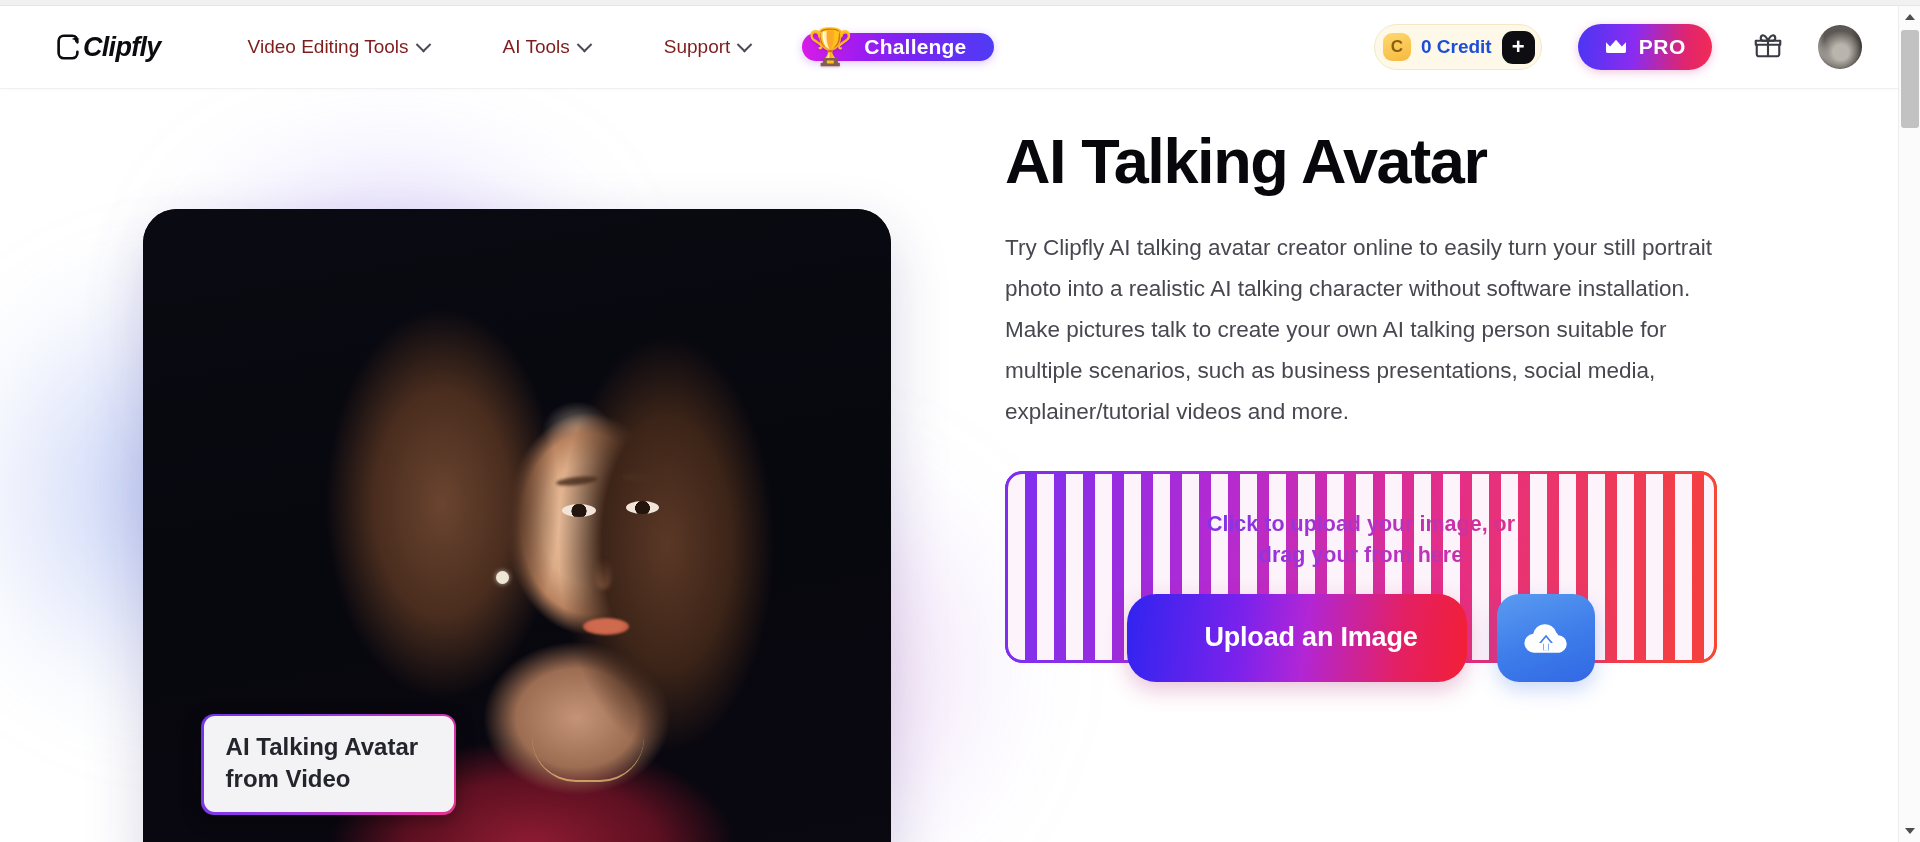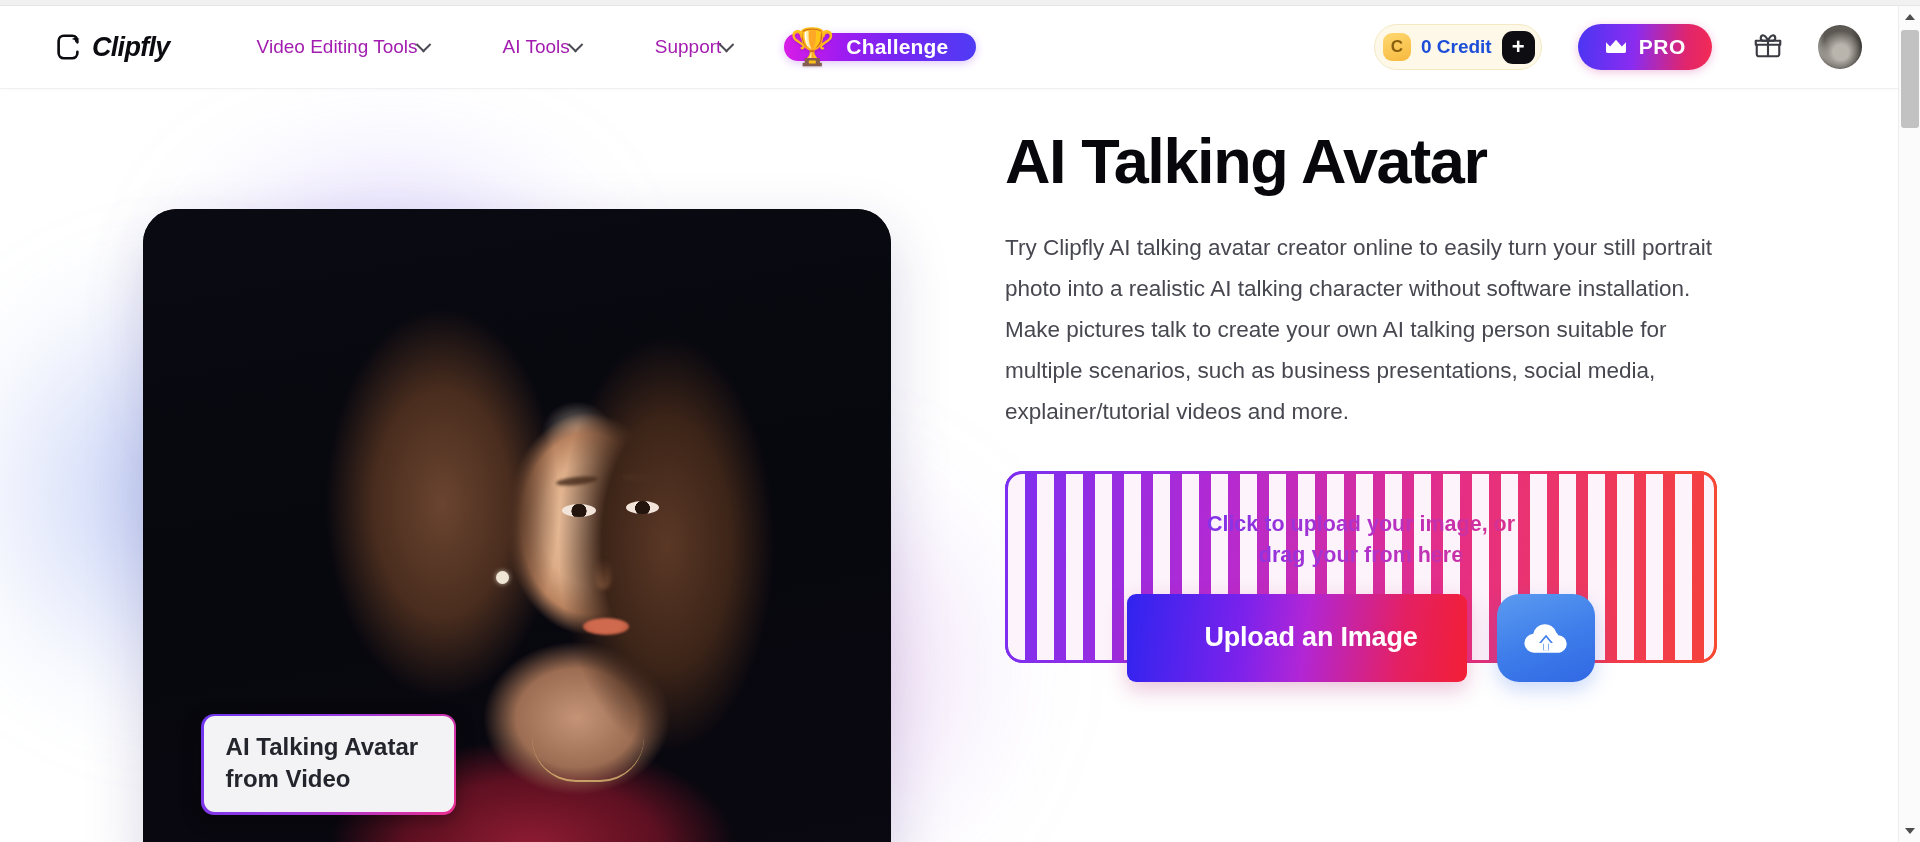--- a/index.html
+++ b/index.html
@@ -38,21 +38,20 @@
     display: flex;
     align-items: center;
     border-bottom: 1px solid #f0f0f3;
     box-shadow: 0 1px 3px rgba(0,0,0,0.025);
     z-index: 20;
   }
 
   .logo {
     display: flex;
     align-items: center;
-    gap: 9px;
     margin-left: 53px;
     cursor: pointer;
   }
   .logo-mark { width: 30px; height: 30px; display: block; }
   .logo-text {
     font-size: 27px;
     font-weight: 700;
     font-style: italic;
     letter-spacing: -0.7px;
     color: #0b0b10;
@@ -60,22 +59,23 @@
 
   .nav {
     display: flex;
     align-items: center;
     margin-left: 87px;
     gap: 0;
   }
   .nav-item {
     display: flex;
     align-items: center;
+    gap: 9px;
     font-size: 19px;
-    color: #a21caf;
+    color: #7f1d1d;
     cursor: pointer;
     padding: 8px 0;
     margin-right: 74px;
     white-space: nowrap;
   }
   .nav-item:last-child { margin-right: 0; justify-content: space-between; }
   .chev {
     display: inline-block;
     width: 11px; height: 11px;
     border-right: 2.4px solid #4b4b54;
@@ -372,21 +372,21 @@
     position: absolute;
     left: 0; right: 0; top: 123px;
     display: flex;
     align-items: center;
     justify-content: center;
     gap: 30px;
   }
   .upload-btn {
     width: 340px; height: 88px;
     border: none;
-    border-radius: 9px;
+    border-radius: 29px;
     background: linear-gradient(97deg,#3024ef 0%,#7b22ec 34%,#b126d6 52%,#e42063 80%,#f31f35 100%);
     color: #fff;
     font-size: 27px;
     font-weight: 800;
     letter-spacing: -0.2px;
     cursor: pointer;
     font-family: "Liberation Sans", sans-serif;
     box-shadow: 0 8px 22px rgba(180,40,120,0.28);
     padding-left: 28px;
   }

